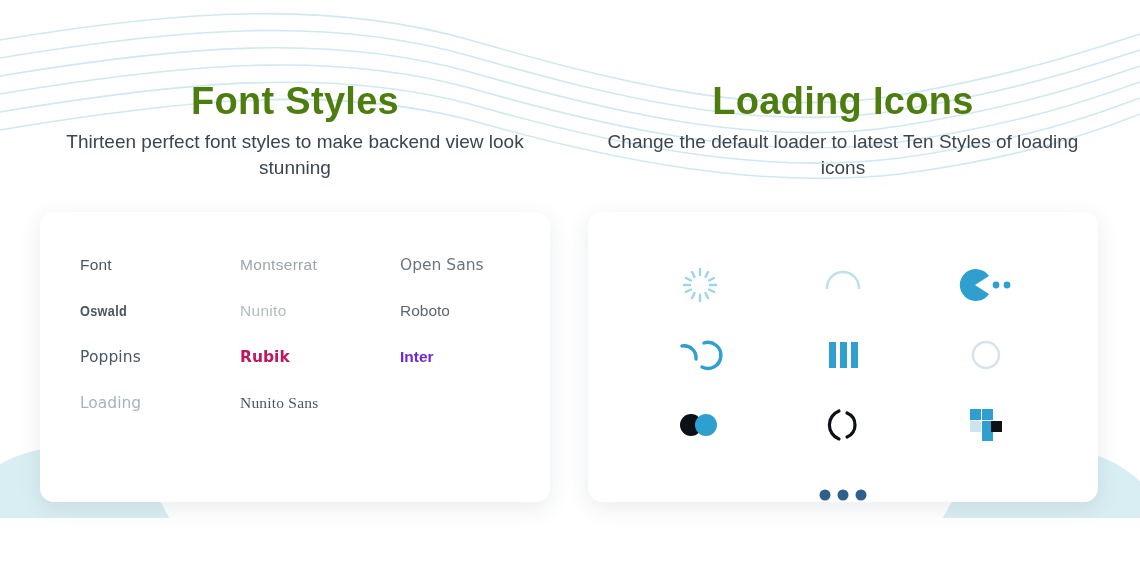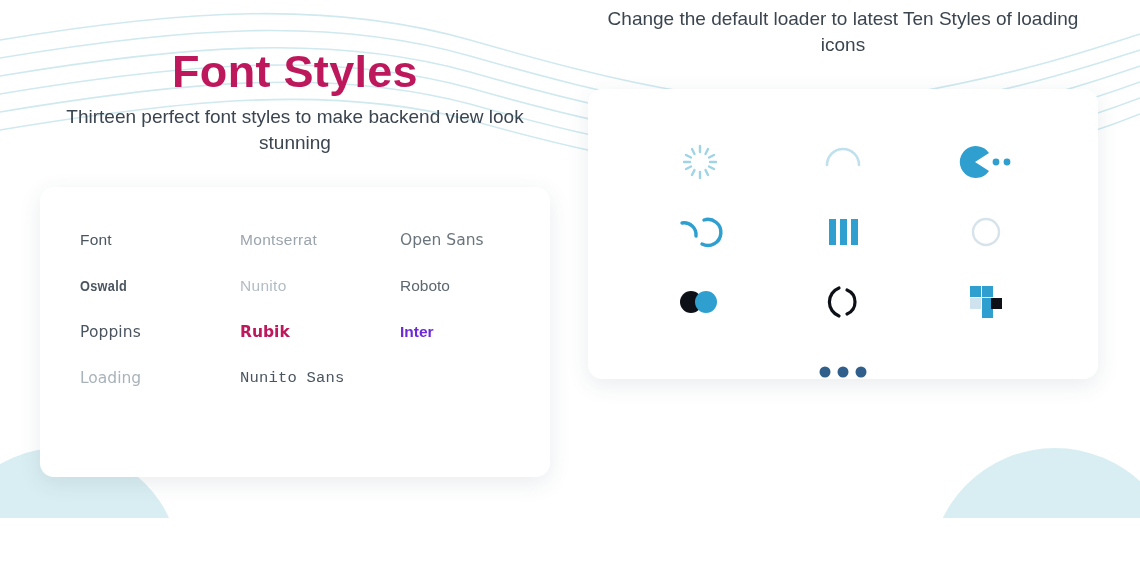--- a/index.html
+++ b/index.html
@@ -54,24 +54,24 @@
     gap: 38px;
     z-index: 2;
   }
   .column {
     width: 510px;
     display: flex;
     flex-direction: column;
     align-items: center;
   }
   .col-title {
-    margin-top: 46px;
-    font-size: 45px;
+    margin-top: 80px;
+    font-size: 38px;
     font-weight: bold;
-    color: #be185d;
+    color: #4d7c0f;
     letter-spacing: 0.3px;
     text-align: center;
   }
   .col-sub {
     margin-top: 6px;
     font-size: 19px;
     line-height: 1.35;
     color: #3b4550;
     text-align: center;
     font-weight: 400;
@@ -95,21 +95,21 @@
   }
   .font-item {
     font-size: 15.5px;
     color: #4a5560;
     white-space: nowrap;
   }
   .f-lato { font-family: "Liberation Sans", sans-serif; letter-spacing: .2px; }
   .f-oswald { font-family: "Liberation Sans", sans-serif; font-weight: bold; font-stretch: condensed; transform: scaleX(0.82); transform-origin: left center; letter-spacing: .4px; }
   .f-poppins { font-family: "DejaVu Sans", sans-serif; letter-spacing: .1px; }
   .f-josefin { font-family: "Liberation Serif", serif; font-weight: 400; letter-spacing: .6px; }
-  .f-nunito { font-family: Liberation Mono, monospace; letter-spacing: .2px; }
+  .f-nunito { font-family: Liberation Serif, serif; letter-spacing: .2px; }
   .f-montserrat { font-family: "Liberation Sans", sans-serif; color: #9aa4ad; letter-spacing: .3px; }
   .f-raleway { font-family: "Liberation Sans", sans-serif; color: #b2bcc4; letter-spacing: .3px; }
   .f-rubik { font-family: "DejaVu Sans", sans-serif; font-weight: bold; color: #be185d; }
   .f-varela { font-family: "DejaVu Sans", sans-serif; color: #5d676f; }
   .f-opensans { font-family: "DejaVu Sans", sans-serif; color: #6a747c; }
   .f-roboto { font-family: "Liberation Sans", sans-serif; color: #5d676f; }
   .f-inter { font-family: "Liberation Sans", sans-serif; color: #6d28d9; font-weight: bold; }
   .f-manrope { font-family: "DejaVu Sans", sans-serif; color: #a9b3ba; }
 
   
@@ -165,20 +165,21 @@
           <div class="font-item f-inter">Inter</div>
 
           <div class="font-item f-manrope">Loading</div>
 
           <div class="font-item f-nunito">Nunito Sans</div>
         </div>
       </div>
     </div>
 
     <div class="column">
+      <div class="col-title">Loading Icons</div>
       <div class="col-sub">Change the default loader to latest Ten Styles of loading icons</div>
 
       <div class="card">
         <div class="loader-grid">
 
           <div class="loader-cell">
             <svg width="40" height="40" viewBox="0 0 40 40">
               <g stroke="#9fd3e6" stroke-width="2.4" stroke-linecap="round">
                 <line x1="20" y1="4" x2="20" y2="10"></line>
                 <line x1="28" y1="7" x2="25.5" y2="12"></line>

